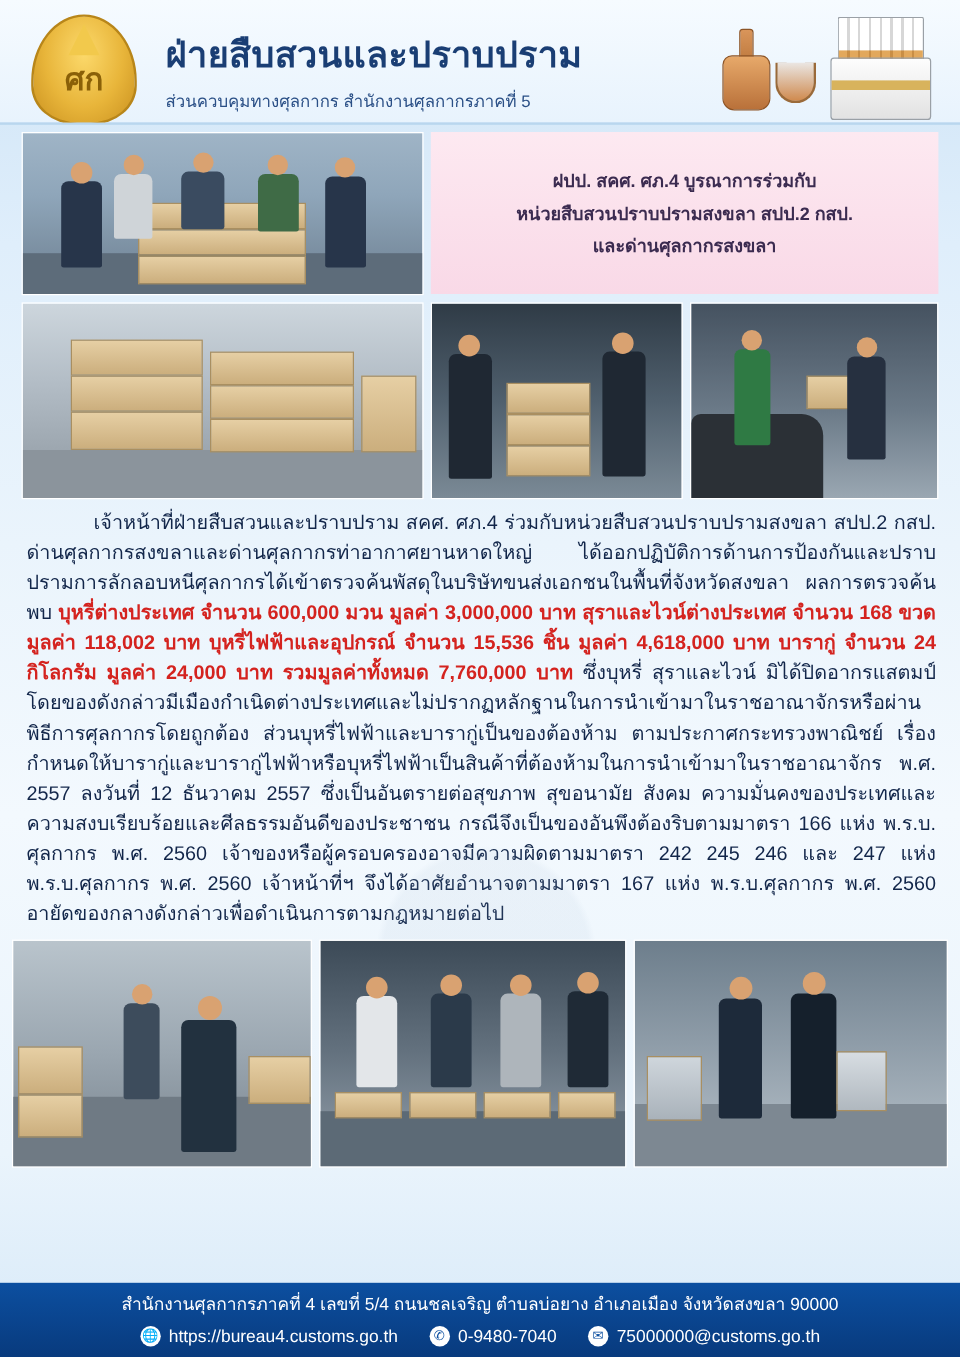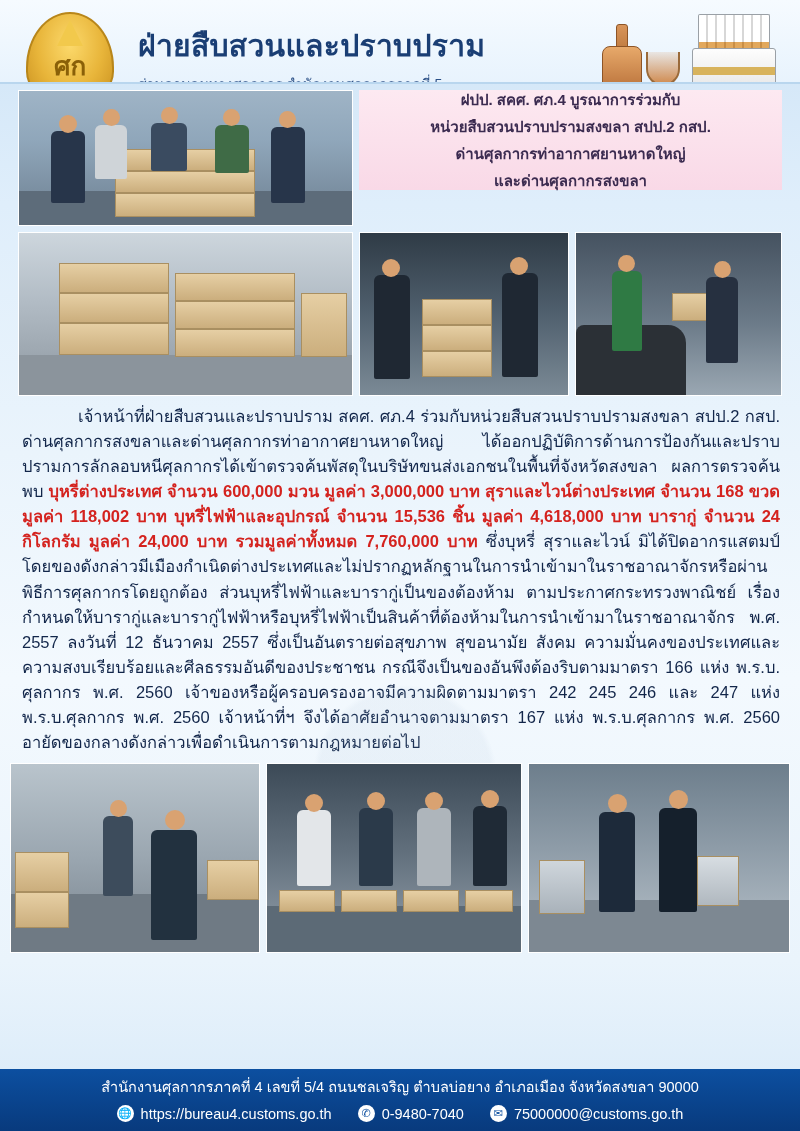--- a/index.html
+++ b/index.html
@@ -11,21 +11,21 @@
   }
   .poster {
     position: relative;
     width: 800px; height: 1131px;
     background: linear-gradient(180deg,#cfe4f6 0%, #dfeefb 18%, #eaf4fc 40%, #f3f9fe 60%, #eaf4fc 85%, #d7e9f8 100%);
   }
 
   
   .header {
     position: relative;
-    height: 84px;
+    height: 104px;
     background: linear-gradient(180deg,#f6fbff 0%, #e8f3fd 100%);
     border-bottom: 2px solid #b9d6ee;
     overflow: hidden;
   }
   .emblem {
     position: absolute; left: 26px; top: 12px;
     width: 88px; height: 92px;
   }
   .emblem-shape {
     width: 88px; height: 92px;
@@ -93,21 +93,21 @@
   .cigpack .sticks:after{
     content:""; position:absolute; left:0; right:0; bottom:0; height:14px;
     background: repeating-linear-gradient(90deg,#e2a85c 0 7px,#c98e45 7px 9px);
   }
 
   
   .row1 { display:flex; gap:6px; padding:6px 18px 0 18px; }
   .photo { position:relative; overflow:hidden; border:1px solid #ffffff; }
   .p1 { width:335px; height:136px; }
   .banner {
-    flex:1; height:100px;
+    flex:1; height:135px;
     background: linear-gradient(180deg,#fde9f1 0%, #f9d9e7 100%);
     display:flex; flex-direction:column; align-items:center; justify-content:center;
     gap:3px; padding: 20px 8px;
   }
   .banner div { font-size: 15px; font-weight: bold; color:#3b2b50; text-align:center; }
 
   
   .row2 { display:flex; gap:6px; padding:6px 18px 0 18px; }
   .p2a { width:335px; height:164px; }
   .p2b { width:210px; height:164px; }
@@ -218,21 +218,20 @@
         <div class="head" style="left:142px;top:16px;width:17px;height:17px"></div>
         <div class="person" style="left:196px;top:34px;width:34px;height:48px;background:#3f6b46"></div>
         <div class="head" style="left:204px;top:18px;width:17px;height:17px"></div>
         <div class="person" style="left:252px;top:36px;width:34px;height:76px;background:#27354a"></div>
         <div class="head" style="left:260px;top:20px;width:17px;height:17px"></div>
       </div>
     </div>
     <div class="banner">
       <div>ฝปป. สคศ. ศภ.4 บูรณาการร่วมกับ</div>
       <div>หน่วยสืบสวนปราบปรามสงขลา สปป.2 กสป.</div>
-      <div>ด่านศุลกากรท่าอากาศยานหาดใหญ่</div>
       <div>และด่านศุลกากรสงขลา</div>
     </div>
   </div>
 
   <div class="row2">
     <div class="photo p2a ph-b">
       <div class="scene">
         <div class="floor" style="height:40px;background:#8b949c"></div>
         <div class="boxq" style="left:40px;top:30px;width:110px;height:30px"></div>
         <div class="boxq" style="left:40px;top:60px;width:110px;height:30px"></div>

